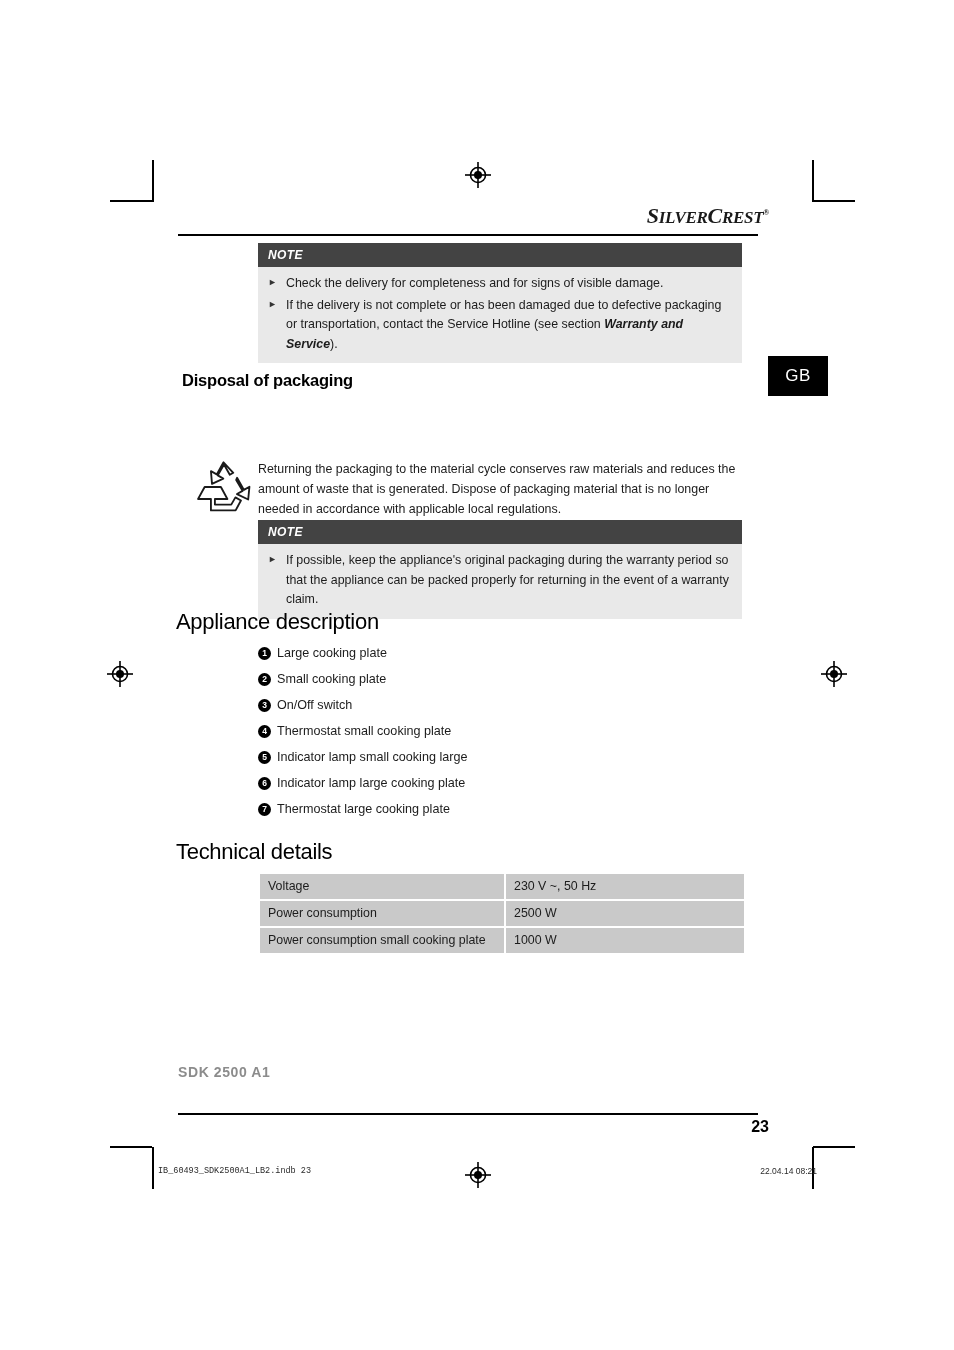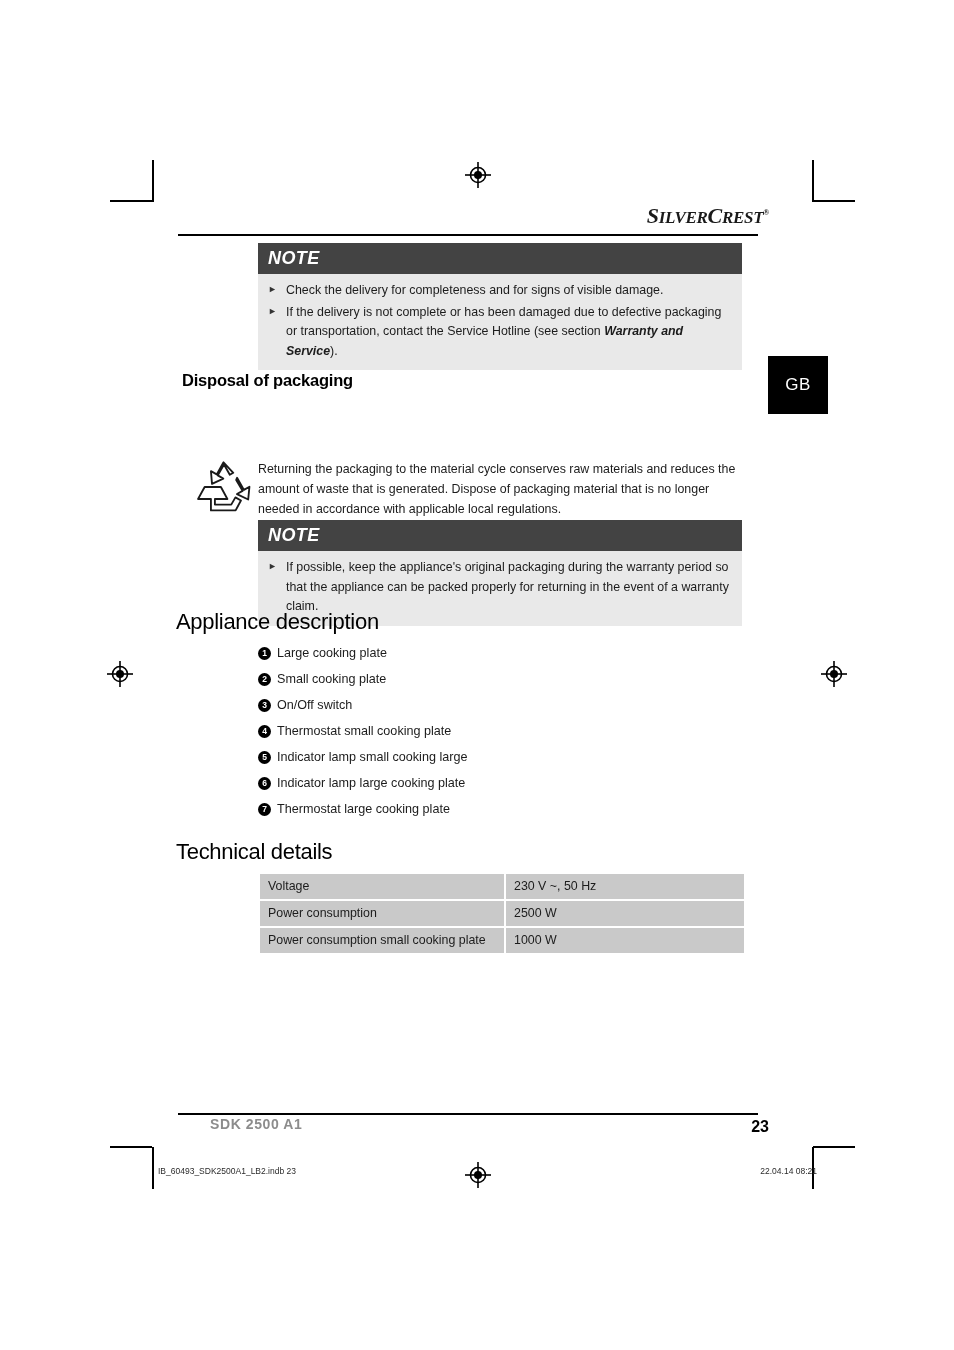--- a/index.html
+++ b/index.html
@@ -61,41 +61,41 @@
     height: 2px;
     background: #000;
   }
 
   
   .lang-tab {
     position: absolute;
     left: 768px;
     top: 356px;
     width: 60px;
-    height: 58px;
+    height: 40px;
     background: #000;
     color: #fff;
     display: flex;
     align-items: center;
     justify-content: center;
     font-size: 17px;
     letter-spacing: 0.5px;
   }
 
   
   .note-box {
     position: absolute;
     width: 484px;
   }
   .note-head {
     background: #434343;
     color: #ffffff;
     font-style: italic;
     font-weight: bold;
-    font-size: 18px;
+    font-size: 12px;
     letter-spacing: 0.4px;
     padding: 5px 0 5px 10px;
   }
   .note-body {
     background: #e9e9e9;
     padding: 7px 12px 9px 10px;
   }
   .note-item {
     display: flex;
     font-size: 12.4px;
@@ -199,42 +199,41 @@
     position: absolute;
     left: 178px;
     top: 1113px;
     width: 580px;
     height: 1.6px;
     background: #000;
   }
   .foot-model {
     position: absolute;
     left: 178px;
-    top: 1116px;
+    top: 1064px;
     font-size: 14px;
     font-weight: bold;
     letter-spacing: 0.6px;
     color: #8c8c8c;
-    margin-left: 32px;
   }
   .foot-page {
     position: absolute;
     right: 196px;
     top: 1118px;
     font-size: 16px;
     font-weight: bold;
     color: #000;
   }
   .print-left {
     position: absolute;
     left: 158px;
     top: 1166px;
     font-size: 8.5px;
     color: #2b2b2b;
-    font-family: Liberation Sans, sans-serif;
+    font-family: Liberation Mono, monospace;
   }
   .print-right {
     position: absolute;
     right: 148px;
     top: 1166px;
     font-size: 8.5px;
     color: #2b2b2b;
     white-space: nowrap;
   }
 </style>

